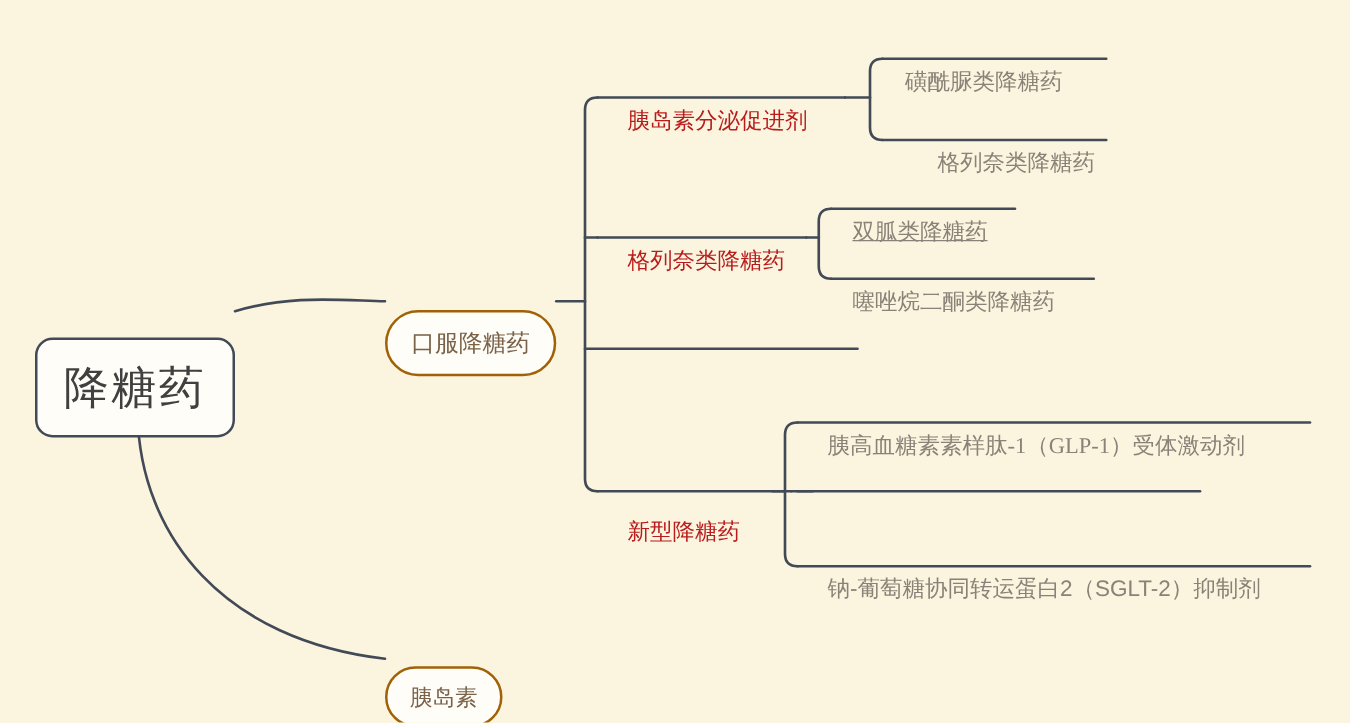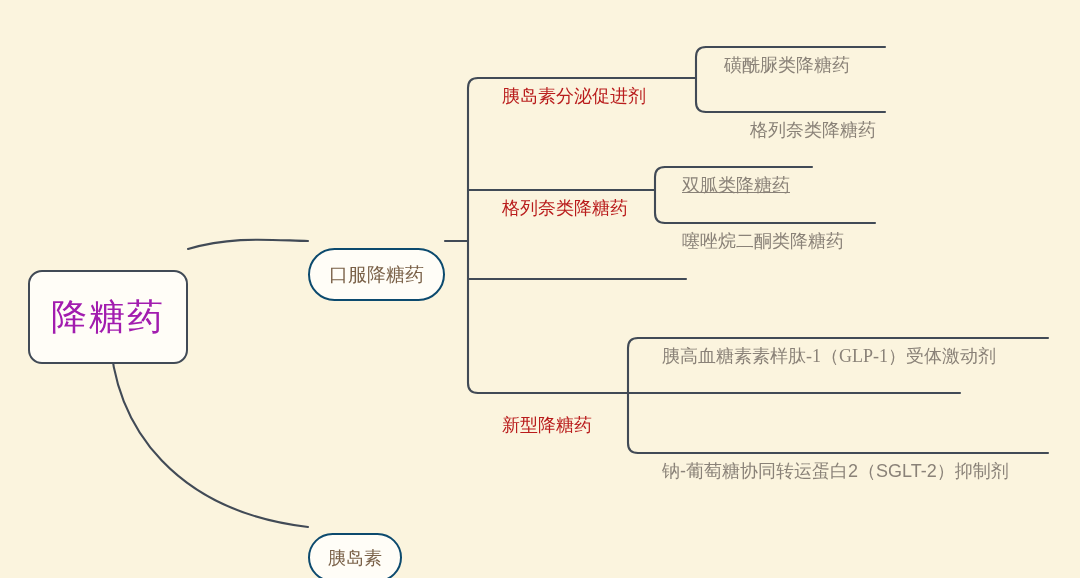--- a/index.html
+++ b/index.html
@@ -33,32 +33,32 @@
     align-items: center;
     justify-content: center;
     white-space: nowrap;
     margin-top: 33px;
   }
   
   .node-root {
     background: #fffdf7;
     border: 2.5px solid #414a56;
     border-radius: 14px;
-    color: #a21caf;
+    color: #404040;
     font-size: 36px;
     letter-spacing: 2px;
     left: 28px;
     top: 237px;
     width: 160px;
-    height: 94px;
+    height: 80px;
   }
   
   .node-pill {
     background: #fffdf7;
-    border: 2px solid #0c4a6e;
+    border: 2px solid #a16207;
     border-radius: 999px;
     color: #7a6148;
     font-size: 19px;
   }
   .node-oral {
     left: 308px;
     top: 215px;
     width: 137px;
     height: 53px;
   }

